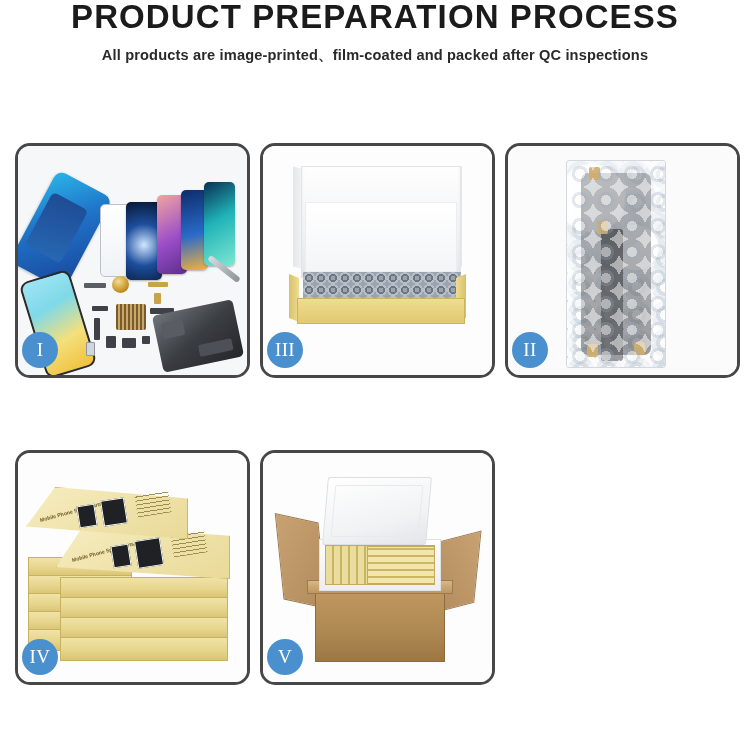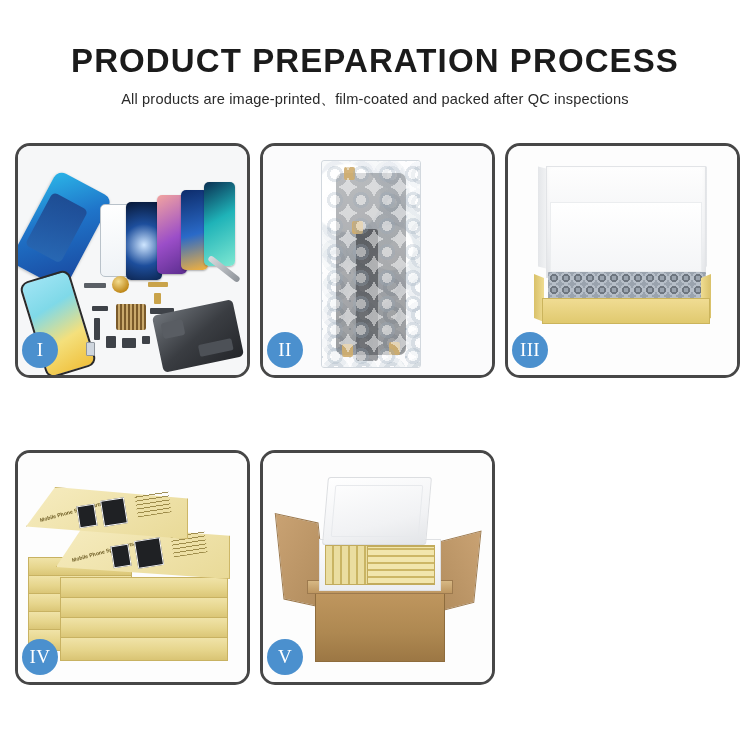--- a/index.html
+++ b/index.html
@@ -17,37 +17,36 @@
     width: 750px;
     height: 750px;
     background: #ffffff;
   }
 
   
   .header {
     position: absolute;
     top: 0; left: 0;
     width: 750px;
-    padding-top: 44px;
     text-align: center;
   }
   .title {
     font-family: "Liberation Sans", sans-serif;
     font-size: 33px;
     font-weight: bold;
     letter-spacing: 1.1px;
     color: #1b1b1b;
     line-height: 1.0;
     white-space: nowrap;
   }
   .subtitle {
     margin-top: 13px;
     font-family: "Liberation Sans", sans-serif;
     font-size: 14.6px;
-    font-weight: normal;
+    font-weight: bold;
     color: #2a2a2a;
     letter-spacing: 0.15px;
     white-space: nowrap;
   }
 
   
   .grid {
     position: absolute;
     top: 143px;
     left: 15px;
@@ -486,49 +485,49 @@
         <div class="flex" style="left:104px;top:192px;width:14px;height:10px;"></div>
         <div class="flex" style="left:124px;top:190px;width:8px;height:8px;"></div>
         <div class="flex" style="left:68px;top:196px;width:9px;height:14px;background:#cfd6de;border:1px solid #8e959d;"></div>
         <div class="backplate"></div>
         <div class="tool"></div>
         <div class="badge">I</div>
       </div>
     </div>
 
     <div class="card">
+      <div class="card-photo p3">
+        <div class="lid-wall-l"></div>
+        <div class="lid-wall-r"></div>
+        <div class="lid"></div>
+        <div class="foam"></div>
+        <div class="bubble-fill"></div>
+        <div class="tray-side-l"></div>
+        <div class="tray-side-r"></div>
+        <div class="tray-front"></div>
+        <div class="badge">III</div>
+      </div>
+    </div>
+
+    <div class="card">
       <div class="card-photo p2">
         <div class="bag">
           <div class="inner-screen"></div>
           <div class="ribbon"></div>
           <div class="tab" style="left:22px;top:6px;"></div>
           <div class="tab" style="left:30px;top:60px;"></div>
           <div class="tab" style="left:20px;bottom:10px;"></div>
           <div class="tab" style="right:20px;bottom:12px;"></div>
           <div class="bubble-overlay"></div>
         </div>
         <div class="badge">II</div>
       </div>
     </div>
 
     <div class="card">
-      <div class="card-photo p3">
-        <div class="lid-wall-l"></div>
-        <div class="lid-wall-r"></div>
-        <div class="lid"></div>
-        <div class="foam"></div>
-        <div class="bubble-fill"></div>
-        <div class="tray-side-l"></div>
-        <div class="tray-side-r"></div>
-        <div class="tray-front"></div>
-        <div class="badge">III</div>
-      </div>
-    </div>
-
-    <div class="card">
       <div class="card-photo p4">
         <div class="stack">
 
           <div class="bx" style="left:4px;  top:92px;  width:104px; height:20px;"></div>
           <div class="bx" style="left:4px;  top:110px; width:104px; height:20px;"></div>
           <div class="bx" style="left:4px;  top:128px; width:104px; height:20px;"></div>
           <div class="bx" style="left:4px;  top:146px; width:104px; height:20px;"></div>
           <div class="bx" style="left:4px;  top:164px; width:104px; height:22px;"></div>
 
           <div class="bx" style="left:36px; top:112px; width:168px; height:22px;"></div>

